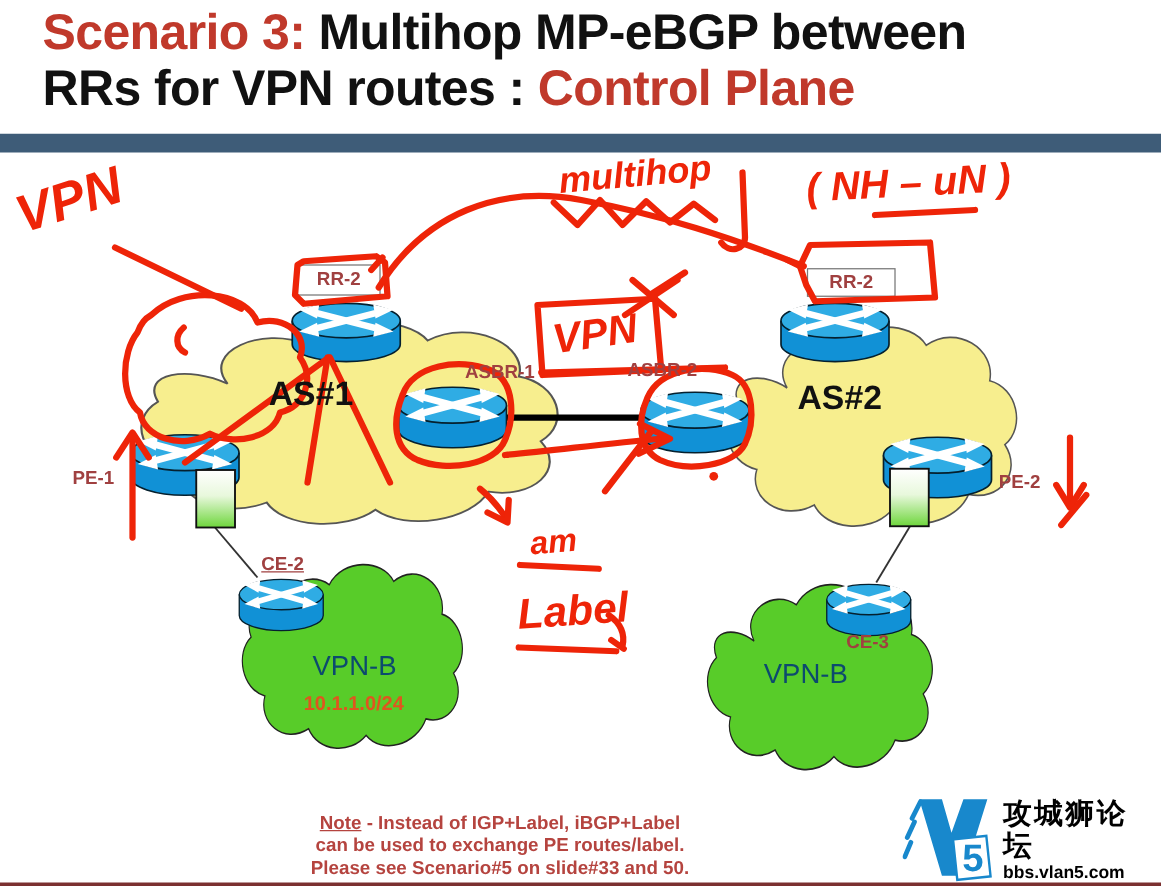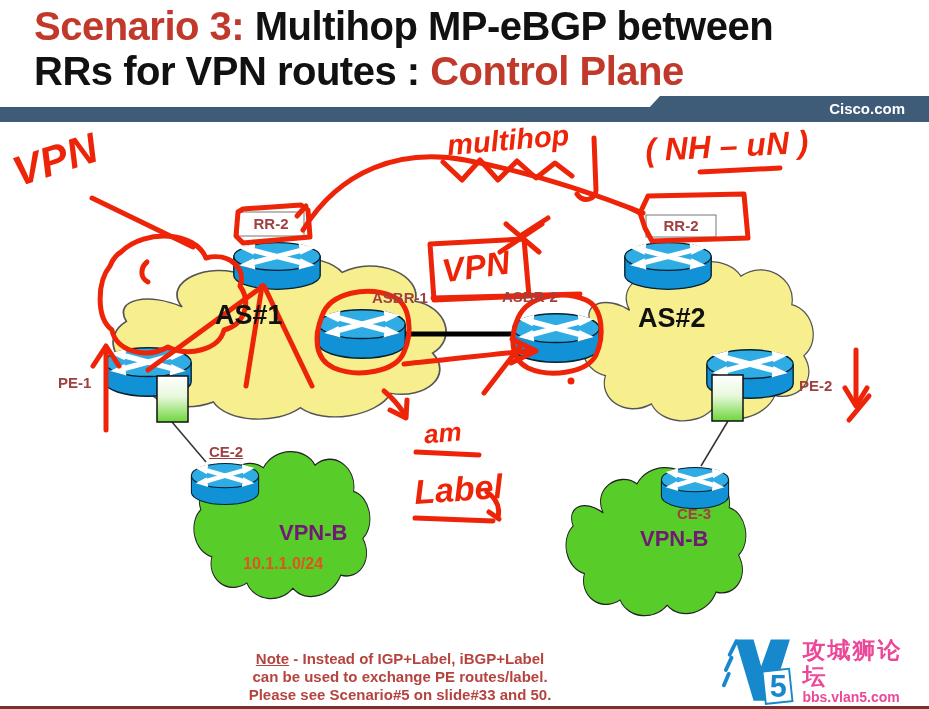--- a/index.html
+++ b/index.html
@@ -13,49 +13,46 @@
   .banner-thin{position:absolute;left:0;top:107px;width:929px;height:15px;background:#3E5C78;}
   .banner-right{position:absolute;left:636px;top:96px;width:293px;height:26px;background:#3E5C78;
                 clip-path:polygon(24px 0,100% 0,100% 100%,0 100%);
                 color:#fff;font-size:15px;font-weight:bold;line-height:26px;text-align:right;
                 padding-right:0;box-sizing:border-box;}
   .banner-right span{margin-right:24px;}
   
   .layer{position:absolute;left:0;top:0;width:929px;height:709px;}
   .lbl{position:absolute;color:#A04040;font-size:15px;font-weight:bold;white-space:nowrap;}
   .as-lbl{position:absolute;color:#111;font-size:27px;font-weight:bold;white-space:nowrap;}
-  .vpn-lbl{position:absolute;color:#701a75;font-size:22px;font-weight:bold;white-space:nowrap;margin-left:29px;}
+  .vpn-lbl{position:absolute;color:#0c4a6e;font-size:22px;font-weight:normal;white-space:nowrap;}
   .subnet{position:absolute;color:#E0551F;font-size:16px;font-weight:bold;white-space:nowrap;}
   .rrbox{position:absolute;font-size:15px;font-weight:bold;color:#A04040;text-align:center;}
   .hand{position:absolute;color:#EE2408;font-weight:bold;font-style:italic;white-space:nowrap;}
   
   .note{position:absolute;left:185px;top:650px;width:430px;text-align:center;
         color:#B5443F;font-size:15px;font-weight:bold;line-height:18px;}
   .note .u{text-decoration:underline;}
   
   .logo{position:absolute;left:722px;top:636px;width:200px;height:70px;display:flex;align-items:center;}
-  .logo-text{margin-left:4px;color:#ec4899;}
+  .logo-text{margin-left:4px;color:#000000;}
   .logo-site{font-size:23px;font-weight:bold;letter-spacing:2px;line-height:26px;}
   .logo-url{font-size:14px;font-weight:bold;line-height:16px;}
   .bottom-line{position:absolute;left:0;top:706px;width:929px;height:3px;background:#7B3030;}
 </style>
 </head>
 <body>
 
 <div class="slide">
 
   <div class="title">
     <span class="red">Scenario 3:</span><span> Multihop MP-eBGP between</span><br>
     <span>RRs for VPN routes : </span><span class="red">Control Plane</span>
   </div>
 
   <div class="banner-thin"></div>
-  <div class="banner-right">
-    <span>Cisco.com</span>
-  </div>
 
   <svg class="layer" width="929" height="709" viewBox="0 0 929 709">
     <defs>
       <linearGradient id="linkgrad" x1="0" y1="0" x2="0" y2="1">
         <stop offset="0" stop-color="#ffffff"></stop>
         <stop offset="0.45" stop-color="#E8F8DC"></stop>
         <stop offset="1" stop-color="#6ED63C"></stop>
       </linearGradient>
       <symbol id="router" viewBox="0 0 100 58" preserveAspectRatio="none">
         <path d="M2,18 L2,40 A48,16 0 0 0 98,40 L98,18" fill="#1191D6" stroke="#05202E" stroke-width="1.5"></path>

